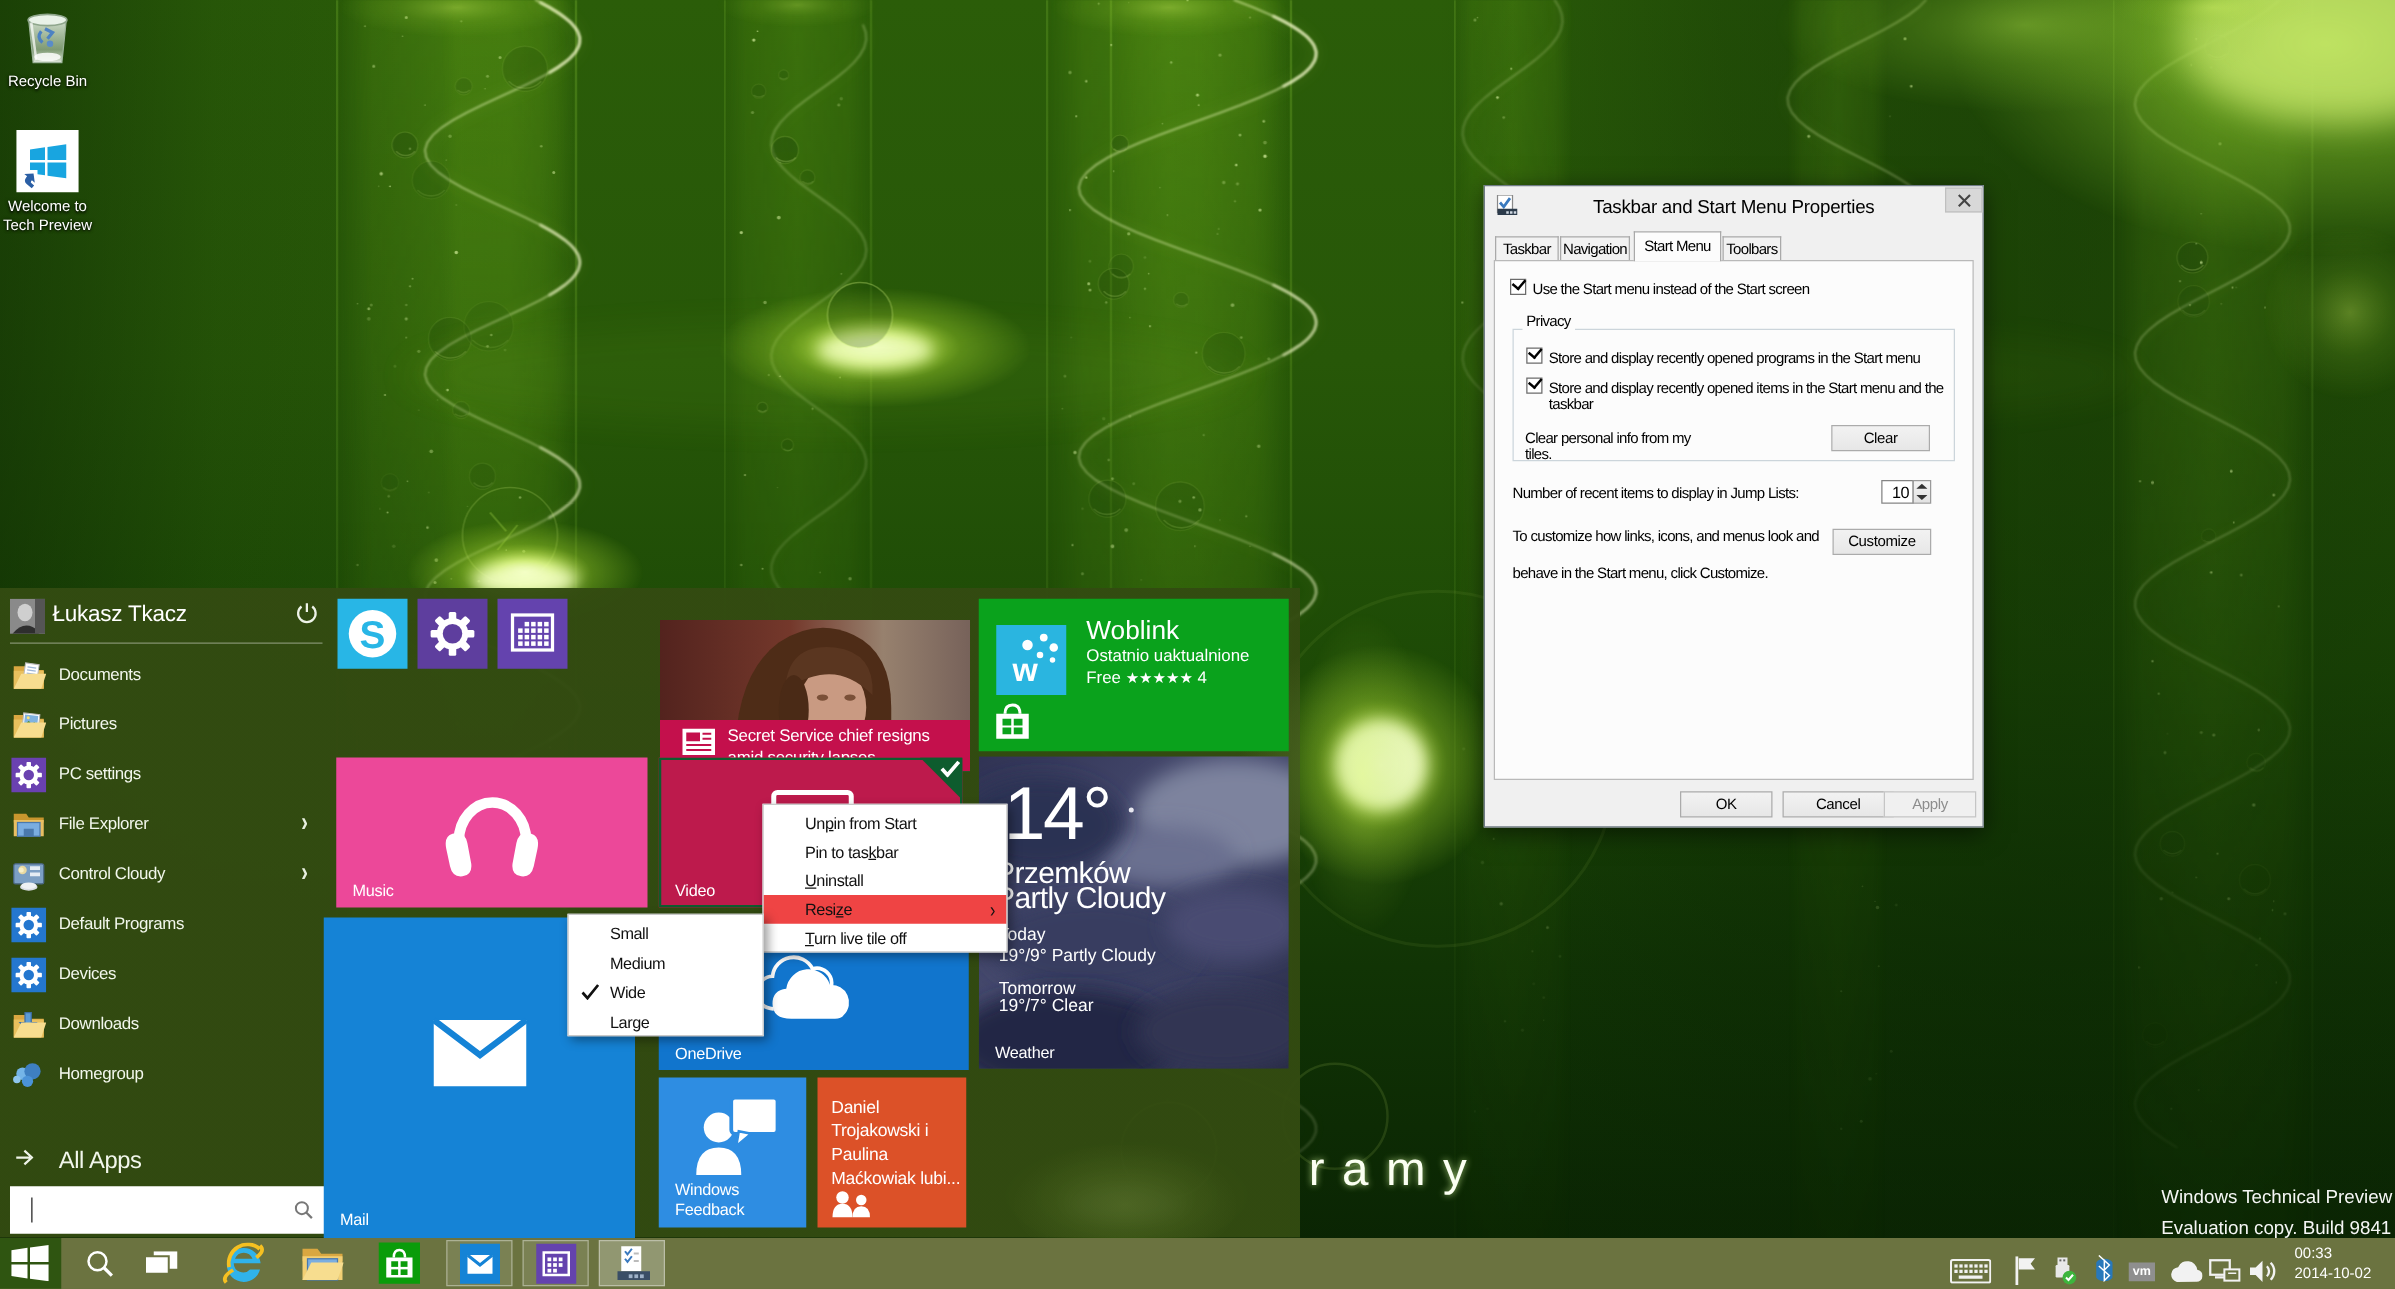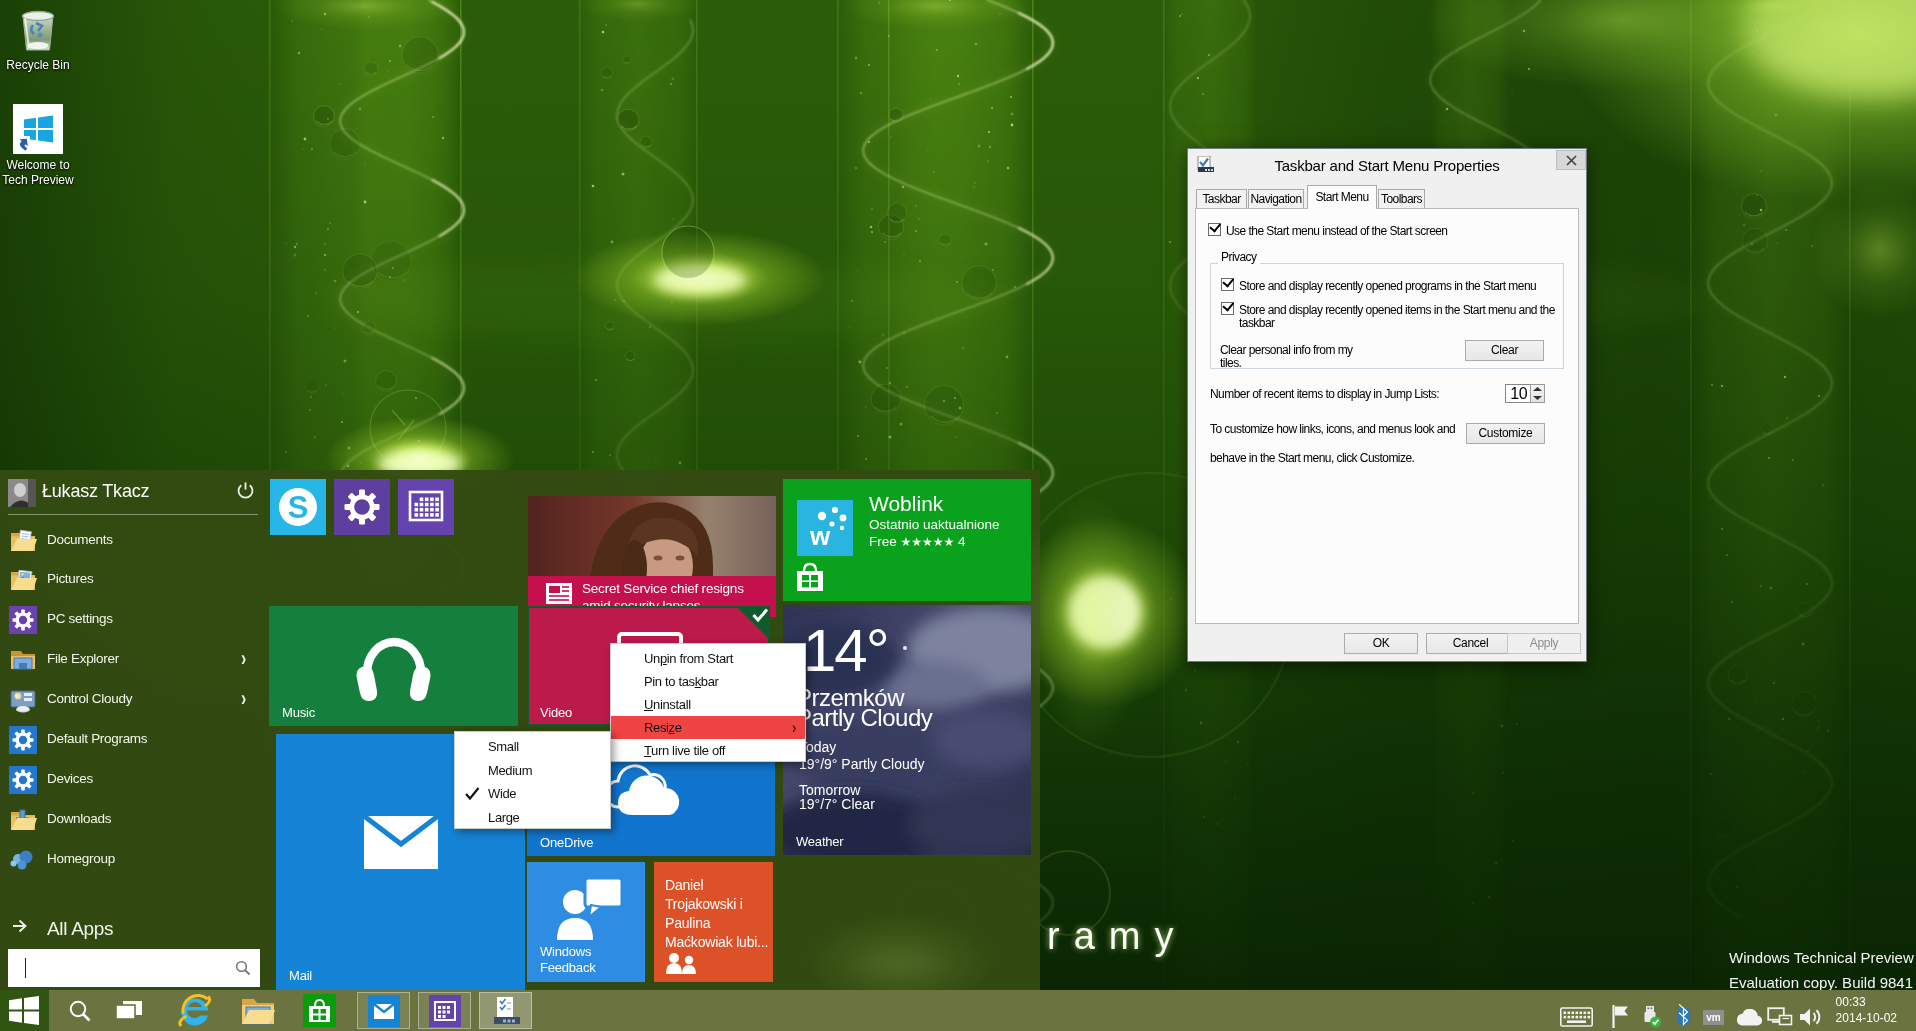--- a/index.html
+++ b/index.html
@@ -906,21 +906,21 @@
         <path d="M14 92 h26 v20 h-26 z" fill="#fff"></path>
         <path d="M21 92 q0 -7 6 -7 q6 0 6 7" fill="none" stroke="#fff" stroke-width="2.4"></path>
 <g fill="#0aa21c">
           <rect x="19" y="96" width="7" height="5.4"></rect>
           <rect x="28" y="96" width="7" height="5.4"></rect>
           <rect x="19" y="103" width="7" height="5.4"></rect>
           <rect x="28" y="103" width="7" height="5.4"></rect>
         </g>
       </g>
 </svg></div>
-<div class="tile" style="left:269px;top:606px;width:249px;height:120px;background:#15803d">
+<div class="tile" style="left:269px;top:606px;width:249px;height:120px;background:#ec4899">
 <svg width="249" height="120" viewBox="0 0 249 120">
 <path d="M98 73 v-6 a27 31 0 0 1 54 0 v6" fill="none" stroke="#fff" stroke-width="8.5"></path>
 <g fill="#fff">
         <path d="M92 62 q10 -3 12 8 l3 16 q1 9 -7 10 q-8 1 -10 -8 l-3 -14 q-2 -10 5 -12z" transform="translate(1,-1)"></path>
 <path d="M157 62 q-10 -3 -12 8 l-3 16 q-1 9 7 10 q8 1 10 -8 l3 -14 q2 -10 -5 -12z" transform="translate(-1,-1)"></path>
       </g>
 </svg><div class="tlabel">Music</div></div>
 <div class="tile" style="left:527px;top:606px;width:243px;height:120px;background:#bd1a4c">
 <svg width="243" height="120" viewBox="0 0 243 120">
 <rect x="92" y="28" width="62" height="46" rx="3" fill="none" stroke="#fff" stroke-width="4"></rect>
@@ -955,21 +955,21 @@
 <ellipse cx="195" cy="220" rx="70" ry="33" fill="#303452" filter="url(#wb)"></ellipse>
 <circle cx="122" cy="43" r="2" fill="#e8e8f0"></circle>
 <text x="20" y="66" font-size="60" fill="#fff" font-family="Liberation Sans" letter-spacing="-2">14°</text>
 <text x="13" y="101" font-size="24" fill="#fff" font-family="Liberation Sans" letter-spacing="-.5">Przemków</text>
 <text x="13" y="121" font-size="24" fill="#fff" font-family="Liberation Sans" letter-spacing="-.5">Partly Cloudy</text>
 <text x="16" y="147" font-size="14" fill="#fff" font-family="Liberation Sans">Today</text>
 <text x="16" y="164" font-size="14" fill="#fff" font-family="Liberation Sans">19°/9° Partly Cloudy</text>
 <text x="16" y="190" font-size="14" fill="#fff" font-family="Liberation Sans">Tomorrow</text>
 <text x="16" y="204" font-size="14" fill="#fff" font-family="Liberation Sans">19°/7° Clear</text>
 </svg><div class="tlabel">Weather</div></div>
-<div class="tile" style="left:276px;top:734px;width:249px;height:258px;background:#1583d6">
+<div class="tile" style="left:259px;top:734px;width:249px;height:258px;background:#1583d6">
 <svg width="249" height="246" viewBox="0 0 249 246">
 <rect x="88" y="82" width="74" height="53" fill="#fff"></rect>
 <path d="M88 82 L125 110 L162 82" fill="none" stroke="#1583d6" stroke-width="5"></path>
 </svg><div class="tlabel" style="bottom:9px">Mail</div></div>
 <div class="tile" style="left:527px;top:734px;width:248px;height:122px;background:#1175cd">
 <svg width="248" height="122" viewBox="0 0 248 122">
 <path d="M92 73 a13 13 0 0 1 -1 -26 a17 17 0 0 1 32 -6 a12 12 0 0 1 15 14" fill="none" stroke="#fff" stroke-width="3"></path>
 <path d="M106 81 q-15 0 -15 -12 q0 -11 11 -12 a18 18 0 0 1 35 -3 a14 14 0 0 1 11 24 q-2 3 -7 3 z" fill="#fff"></path>
 </svg><div class="tlabel">OneDrive</div></div>
 <div class="tile" style="left:527px;top:862px;width:118px;height:120px;background:#2e8de2">
@@ -1039,21 +1039,21 @@
  <div class="dtx" style="left:30px;top:101px;background:#fcfcfc;padding:0 3px">Privacy</div>
  <div class="cb" style="left:33px;top:129px"></div>
  <div class="dtx" style="left:51px;top:130px">Store and display recently opened programs in the Start menu</div>
  <div class="cb" style="left:33px;top:153px"></div>
  <div class="dtx" style="left:51px;top:154px">Store and display recently opened items in the Start menu and the</div>
  <div class="dtx" style="left:51px;top:167px">taskbar</div>
  <div class="dtx" style="left:32px;top:194px">Clear personal info from my</div>
  <div class="dtx" style="left:32px;top:207px">tiles.</div>
  <div class="btn" style="left:277px;top:191px;width:79px;height:21px;line-height:19px">Clear</div>
  <div class="dtx" style="left:22px;top:238px">Number of recent items to display in Jump Lists:</div>
- <div class="abs" style="left:317px;top:235px;width:26px;height:19px;background:#fff;border:1px solid #848484;font-size:16px;text-align:right;line-height:17px;padding-right:3px">10</div>
+ <div class="abs" style="left:317px;top:235px;width:26px;height:19px;background:#fff;border:1px solid #848484;font-size:13px;text-align:right;line-height:17px;padding-right:3px">10</div>
  <div class="abs" style="left:342px;top:235px;width:15px;height:19px;background:linear-gradient(#f4f4f4,#e2e2e2);border:1px solid #9a9a9a">
    <svg style="position:absolute;left:2px;top:2px" width="9" height="13" viewBox="0 0 9 13" fill="#333">
         <path d="M4.5 0 L9 4 H0 Z"></path>
         <path d="M4.5 13 L0 9 H9 Z"></path>
       </svg>
     </div>
  <div class="dtx" style="left:22px;top:273px">To customize how links, icons, and menus look and</div>
  <div class="dtx" style="left:22px;top:302px">behave in the Start menu, click Customize.</div>
  <div class="btn" style="left:278px;top:274px;width:79px;height:21px;line-height:19px">Customize</div>
 

